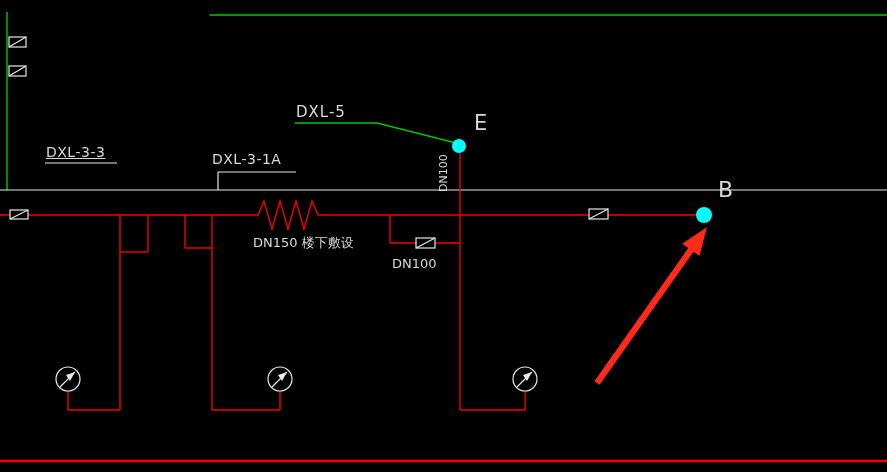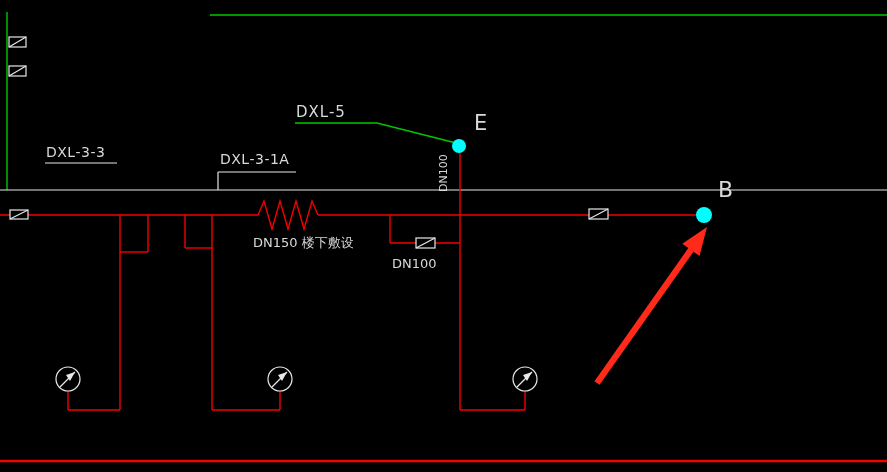--- a/index.html
+++ b/index.html
@@ -21,22 +21,22 @@
   .meter-flag{fill:var(--line-white,#e8e8e8);stroke:none;}
   .lbl{
     position:absolute;
     color:var(--text-color,#d9d9d9);
     white-space:nowrap;
     line-height:1.1;
     user-select:none;
   }
   .lbl-dxl5{left:296px;top:104px;font-size:15px;letter-spacing:1px;}
   .lbl-e{left:474px;top:112px;font-size:21px;}
-  .lbl-dxl33{left:46px;top:145px;font-size:14px;letter-spacing:.5px;}
-  .lbl-dxl31a{left:220px;top:152px;font-size:14px;letter-spacing:.5px;}
+  .lbl-dxl33{left:46px;top:145px;font-size:14px;letter-spacing:.5px;text-decoration:underline;}
+  .lbl-dxl31a{left:212px;top:152px;font-size:14px;letter-spacing:.5px;}
   .lbl-dn100v{left:414px;top:167px;width:60px;font-size:11px;text-align:center;transform:rotate(-90deg);}
   .lbl-dn150{left:253px;top:236px;font-size:13px;}
   .lbl-dn100b{left:392px;top:257px;font-size:13px;}
   .lbl-b{left:718px;top:178px;font-size:22px;}
 </style>
 </head>
 <body>
 
 <div id="canvas">
 

